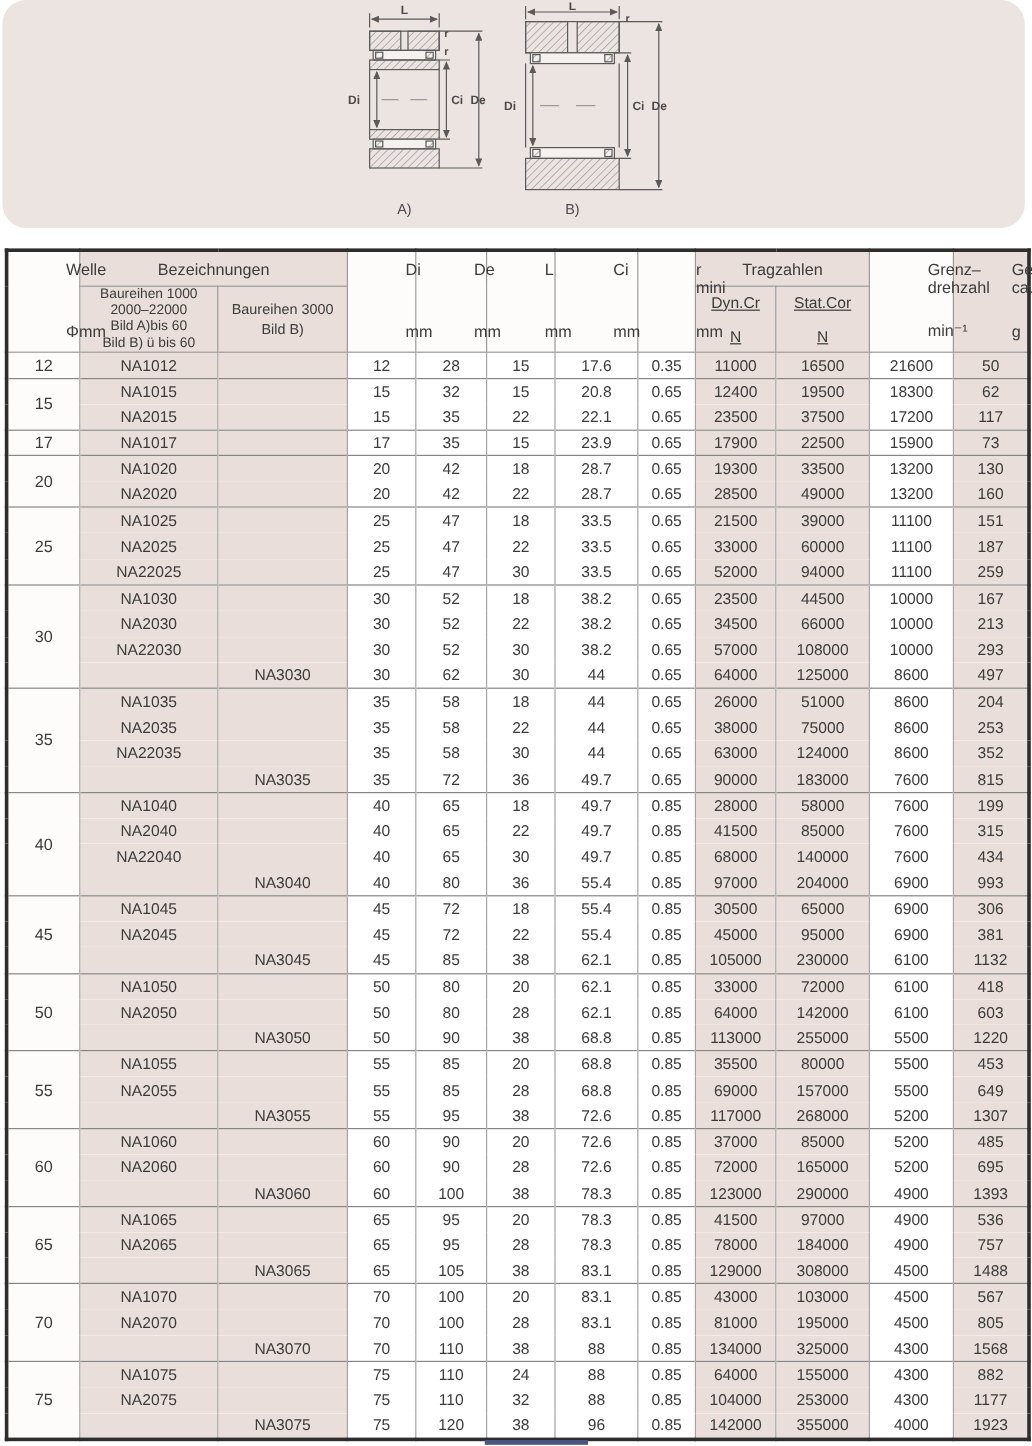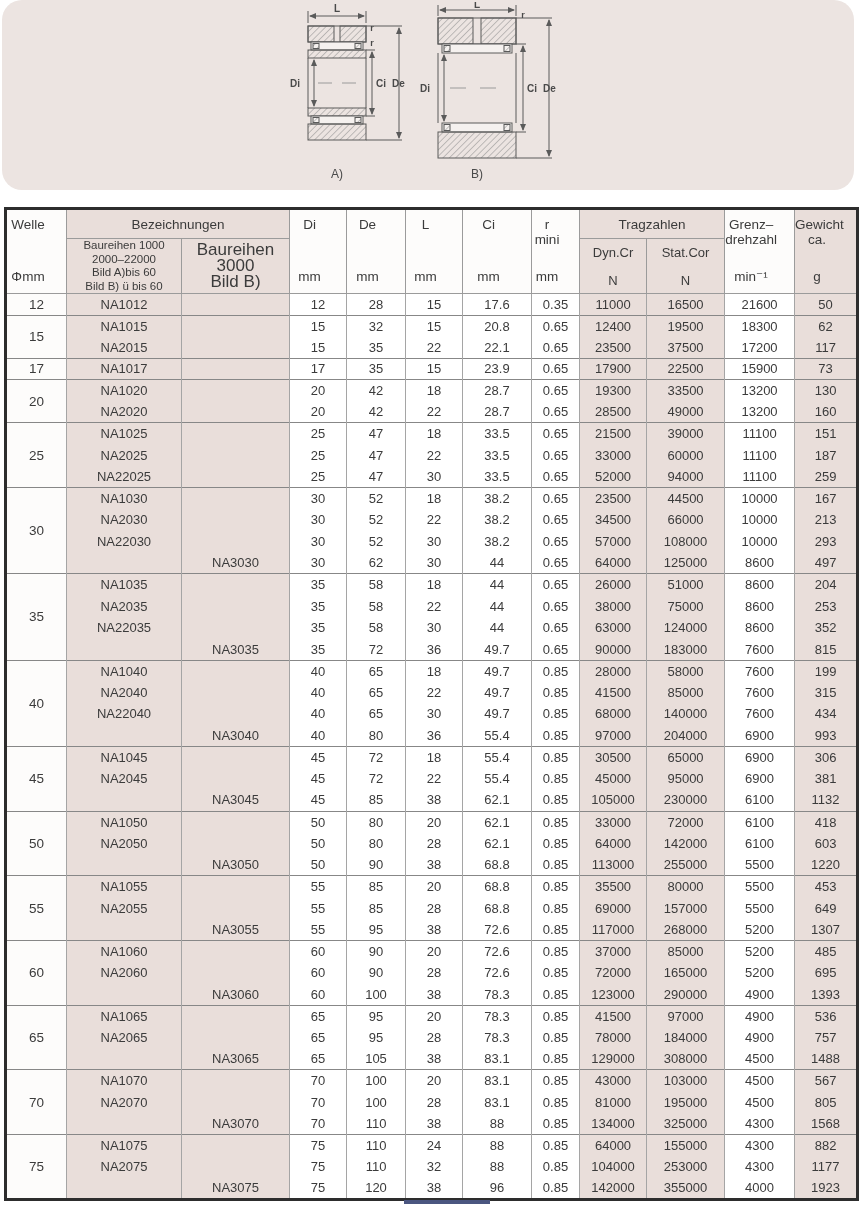--- a/index.html
+++ b/index.html
@@ -23,25 +23,25 @@
     border:3px solid #2d2d2d;
   }
   thead th {
     border:1px solid #9b9b9b; font-weight:normal; font-size:13.5px;
     padding:0; vertical-align:middle; text-align:center; color:#3b3b3b;
   }
   tr.h1 th { height:30px; }
   tr.h2 th { height:53px; }
   .tint { background:#e9deda; }
   .white { background:#fdfcfb; }
-  .stack { display:flex; flex-direction:column; justify-content:space-between; height:79px; padding:5px 17px 7px 0; }
+  .stack { display:flex; flex-direction:column; justify-content:space-between; height:79px; padding:5px 17px 7px 0;margin-left:48px; }
   .stack .grp { line-height:15px; }
   .small4 { font-size:11.5px; line-height:13.5px; }
-  .small2 { font-size:17px; line-height:16px; }
-  .two { display:flex; flex-direction:column; justify-content:center; gap:13px; font-size:13px; line-height:15px; height:100%; }
+  .small2 { font-size:12px; line-height:16px; }
+  .two { display:flex; flex-direction:column; justify-content:center; gap:13px; font-size:13px; line-height:15px; height:100%;text-decoration:underline; }
   tbody td {
     font-size:13px; text-align:center; padding:0; height:21.57px;
     border-left:1px solid #a5a5a5; border-right:1px solid #a5a5a5;
     border-top:none; border-bottom:none; overflow:hidden; white-space:nowrap;
   }
   tbody tr.group-start td { border-top:1px solid #878787; }
   td.welle-cell { font-size:13.5px; background:#fdfcfb; }
   td.des { text-align:left; }
   .desline { display:flex; justify-content:center; }
   .footer-bar { position:absolute; left:404px; top:1200px; width:86px; height:4px; background:#4b5680; }

